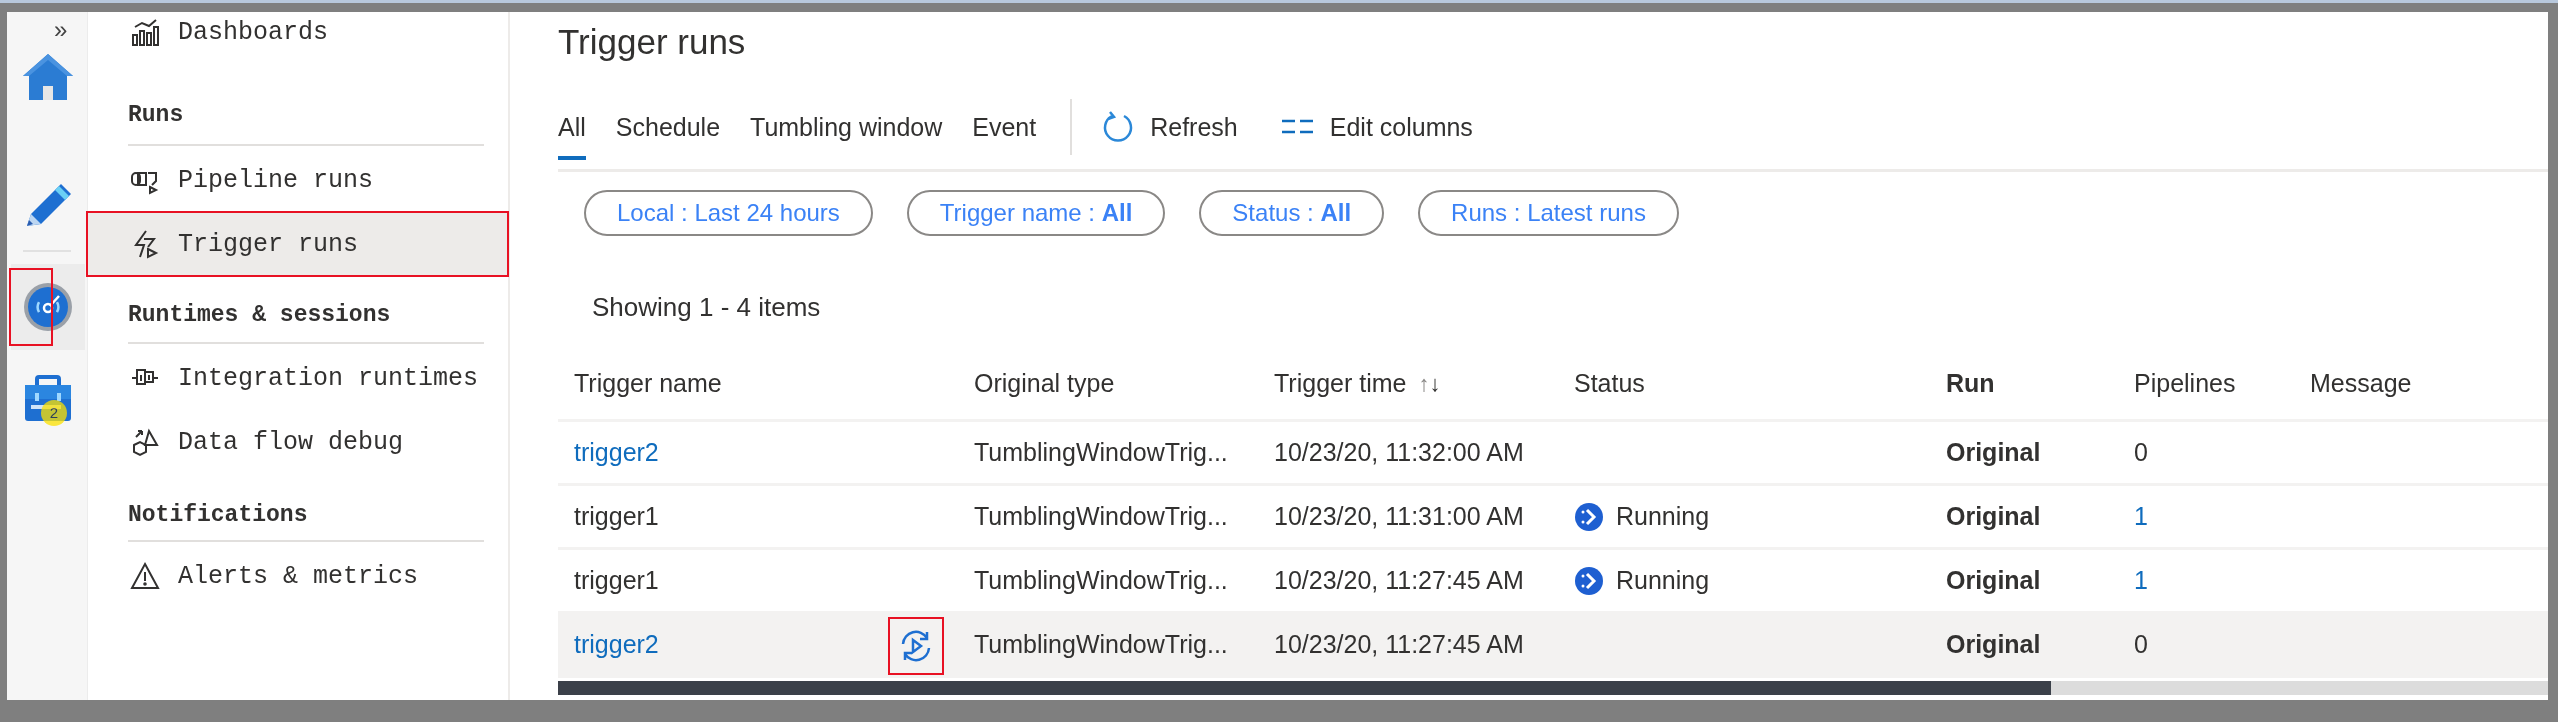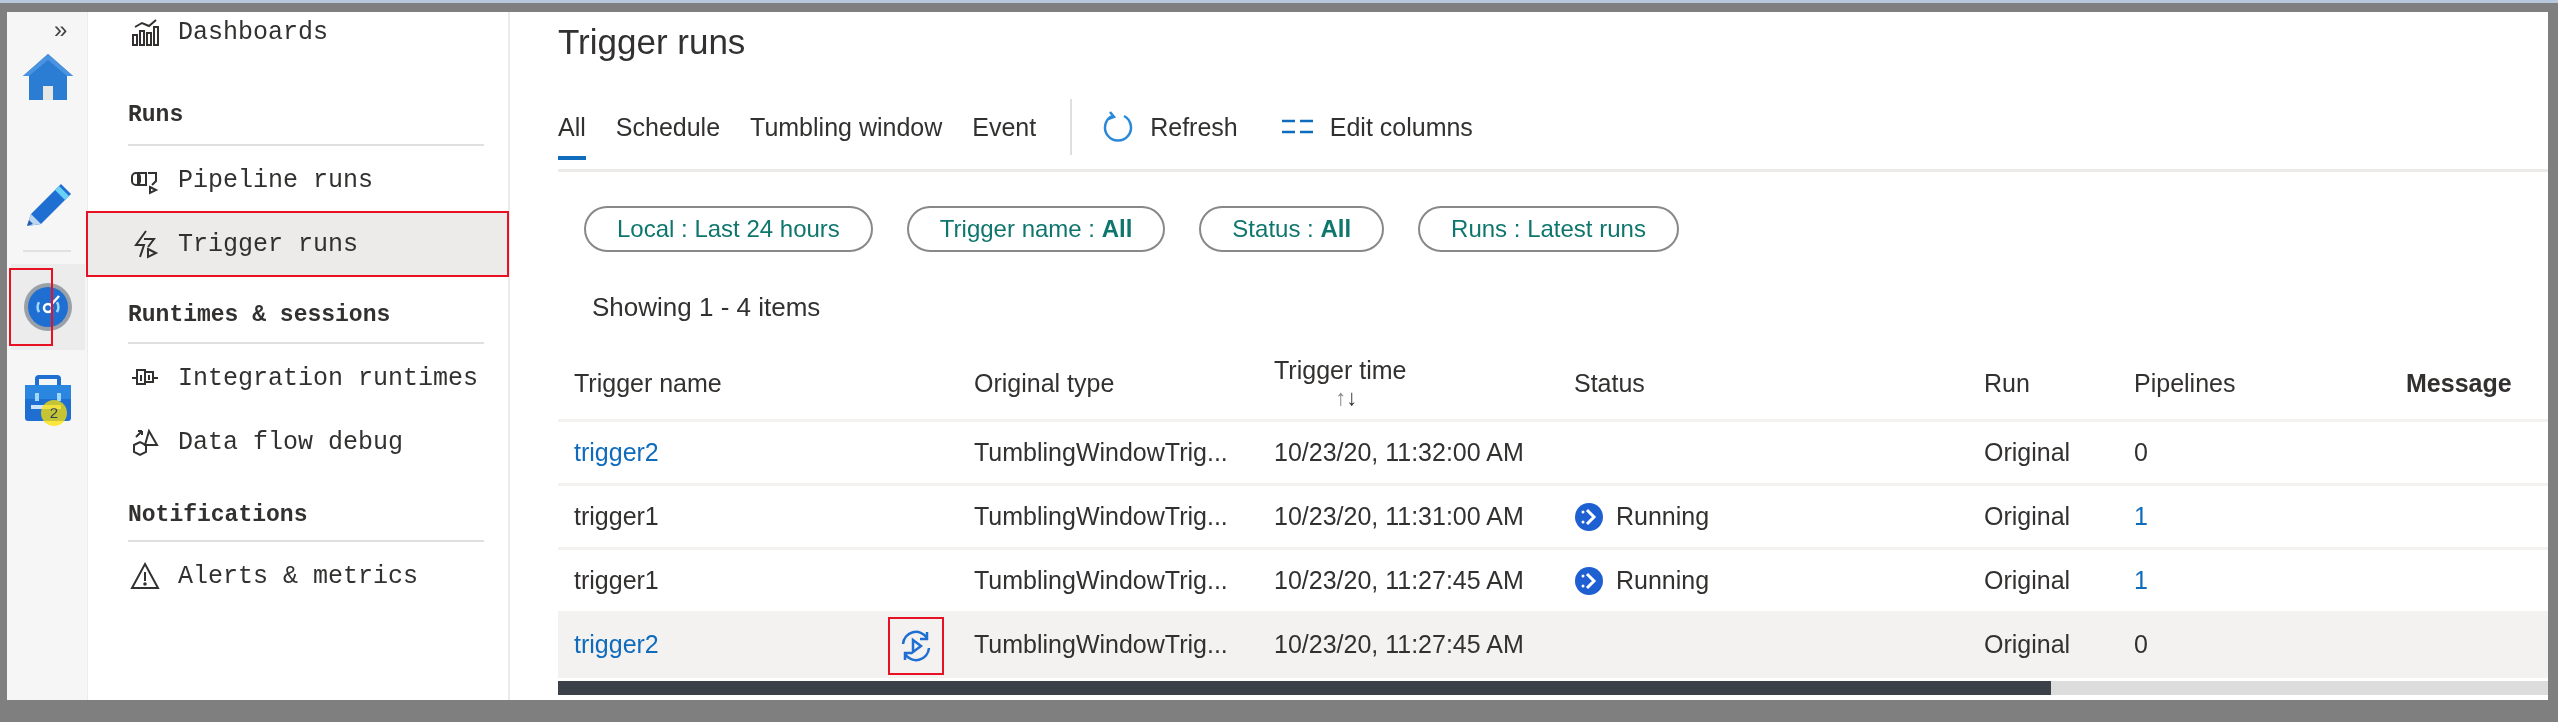--- a/index.html
+++ b/index.html
@@ -30,38 +30,38 @@
   .title { position: absolute; left: 46px; top: 10px; font-size: 35px; color: #323130; }
   .tabs { position: absolute; left: 46px; top: 90px; height: 50px; display: flex; align-items: center; font-size: 25px; }
   .tab { margin-right: 30px; position: relative; color: #323130; }
   .tab.active::after { content: ""; position: absolute; left: 0; bottom: -18px; width: 28px; height: 4px; background: #0f6cbd; }
   .tab-sep { width: 2px; height: 56px; background: #e1dfdd; margin: 0 30px 0 4px; }
   .cmd { display: flex; align-items: center; margin-right: 44px; color: #323130; }
   .cmd .ic { margin-right: 16px; display: flex; align-items: center; }
   .tabs-rule { position: absolute; left: 46px; top: 157px; width: 1990px; height: 3px; background: #edebe9; }
 
   .chips { position: absolute; left: 72px; top: 178px; display: flex; }
-  .chip { height: 46px; border: 2px solid #8a8886; border-radius: 23px; padding: 0 31px; margin-right: 34px; display: flex; align-items: center; font-size: 24px; color: #0f766e; background: #fff; margin-top: 16px; }
+  .chip { height: 46px; border: 2px solid #8a8886; border-radius: 23px; padding: 0 31px; margin-right: 34px; display: flex; align-items: center; font-size: 24px; color: #3b82f6; background: #fff; }
   .chip b { font-weight: bold; margin-left: 6px; }
 
   .showing { position: absolute; left: 80px; top: 280px; font-size: 26px; color: #323130; }
 
   .table { position: absolute; left: 46px; top: 336px; width: 1990px; }
   .thead { height: 74px; display: flex; align-items: center; font-size: 25px; color: #323130; border-bottom: 3px solid #f3f2f1; position: relative; }
   .row { height: 64px; display: flex; align-items: center; font-size: 25px; color: #323130; border-bottom: 3px solid #f3f2f1; position: relative; }
   .row.hl { background: #f3f2f1; }
   .c { position: absolute; white-space: nowrap; display: flex; align-items: center; }
   .c-name { left: 16px; }
   .c-rerun { left: 330px; }
   .c-type { left: 416px; }
-  .c-time { left: 716px; flex-direction: column; }
+  .c-time { left: 716px; }
   .c-status { left: 1016px; }
-  .c-run { left: 1426px; }
+  .c-run { left: 1388px; font-weight: bold; }
   .c-pipe { left: 1576px; }
-  .c-msg { left: 1848px; font-weight: bold; }
+  .c-msg { left: 1752px; }
   .link { color: #0f6cbd; }
   .sort { color: #8a8886; margin-left: 12px; font-size: 22px; }
   .sort b { color: #323130; font-weight: normal; }
   .st-ic { width: 30px; height: 30px; margin-right: 12px; }
   .hscroll { position: absolute; left: 46px; top: 669px; width: 1990px; height: 14px; background: #dcdcdc; }
   .hscroll-thumb { position: absolute; left: 0; top: 0; height: 14px; background: #3b4049; }
 </style>
 </head>
 <body>
 

